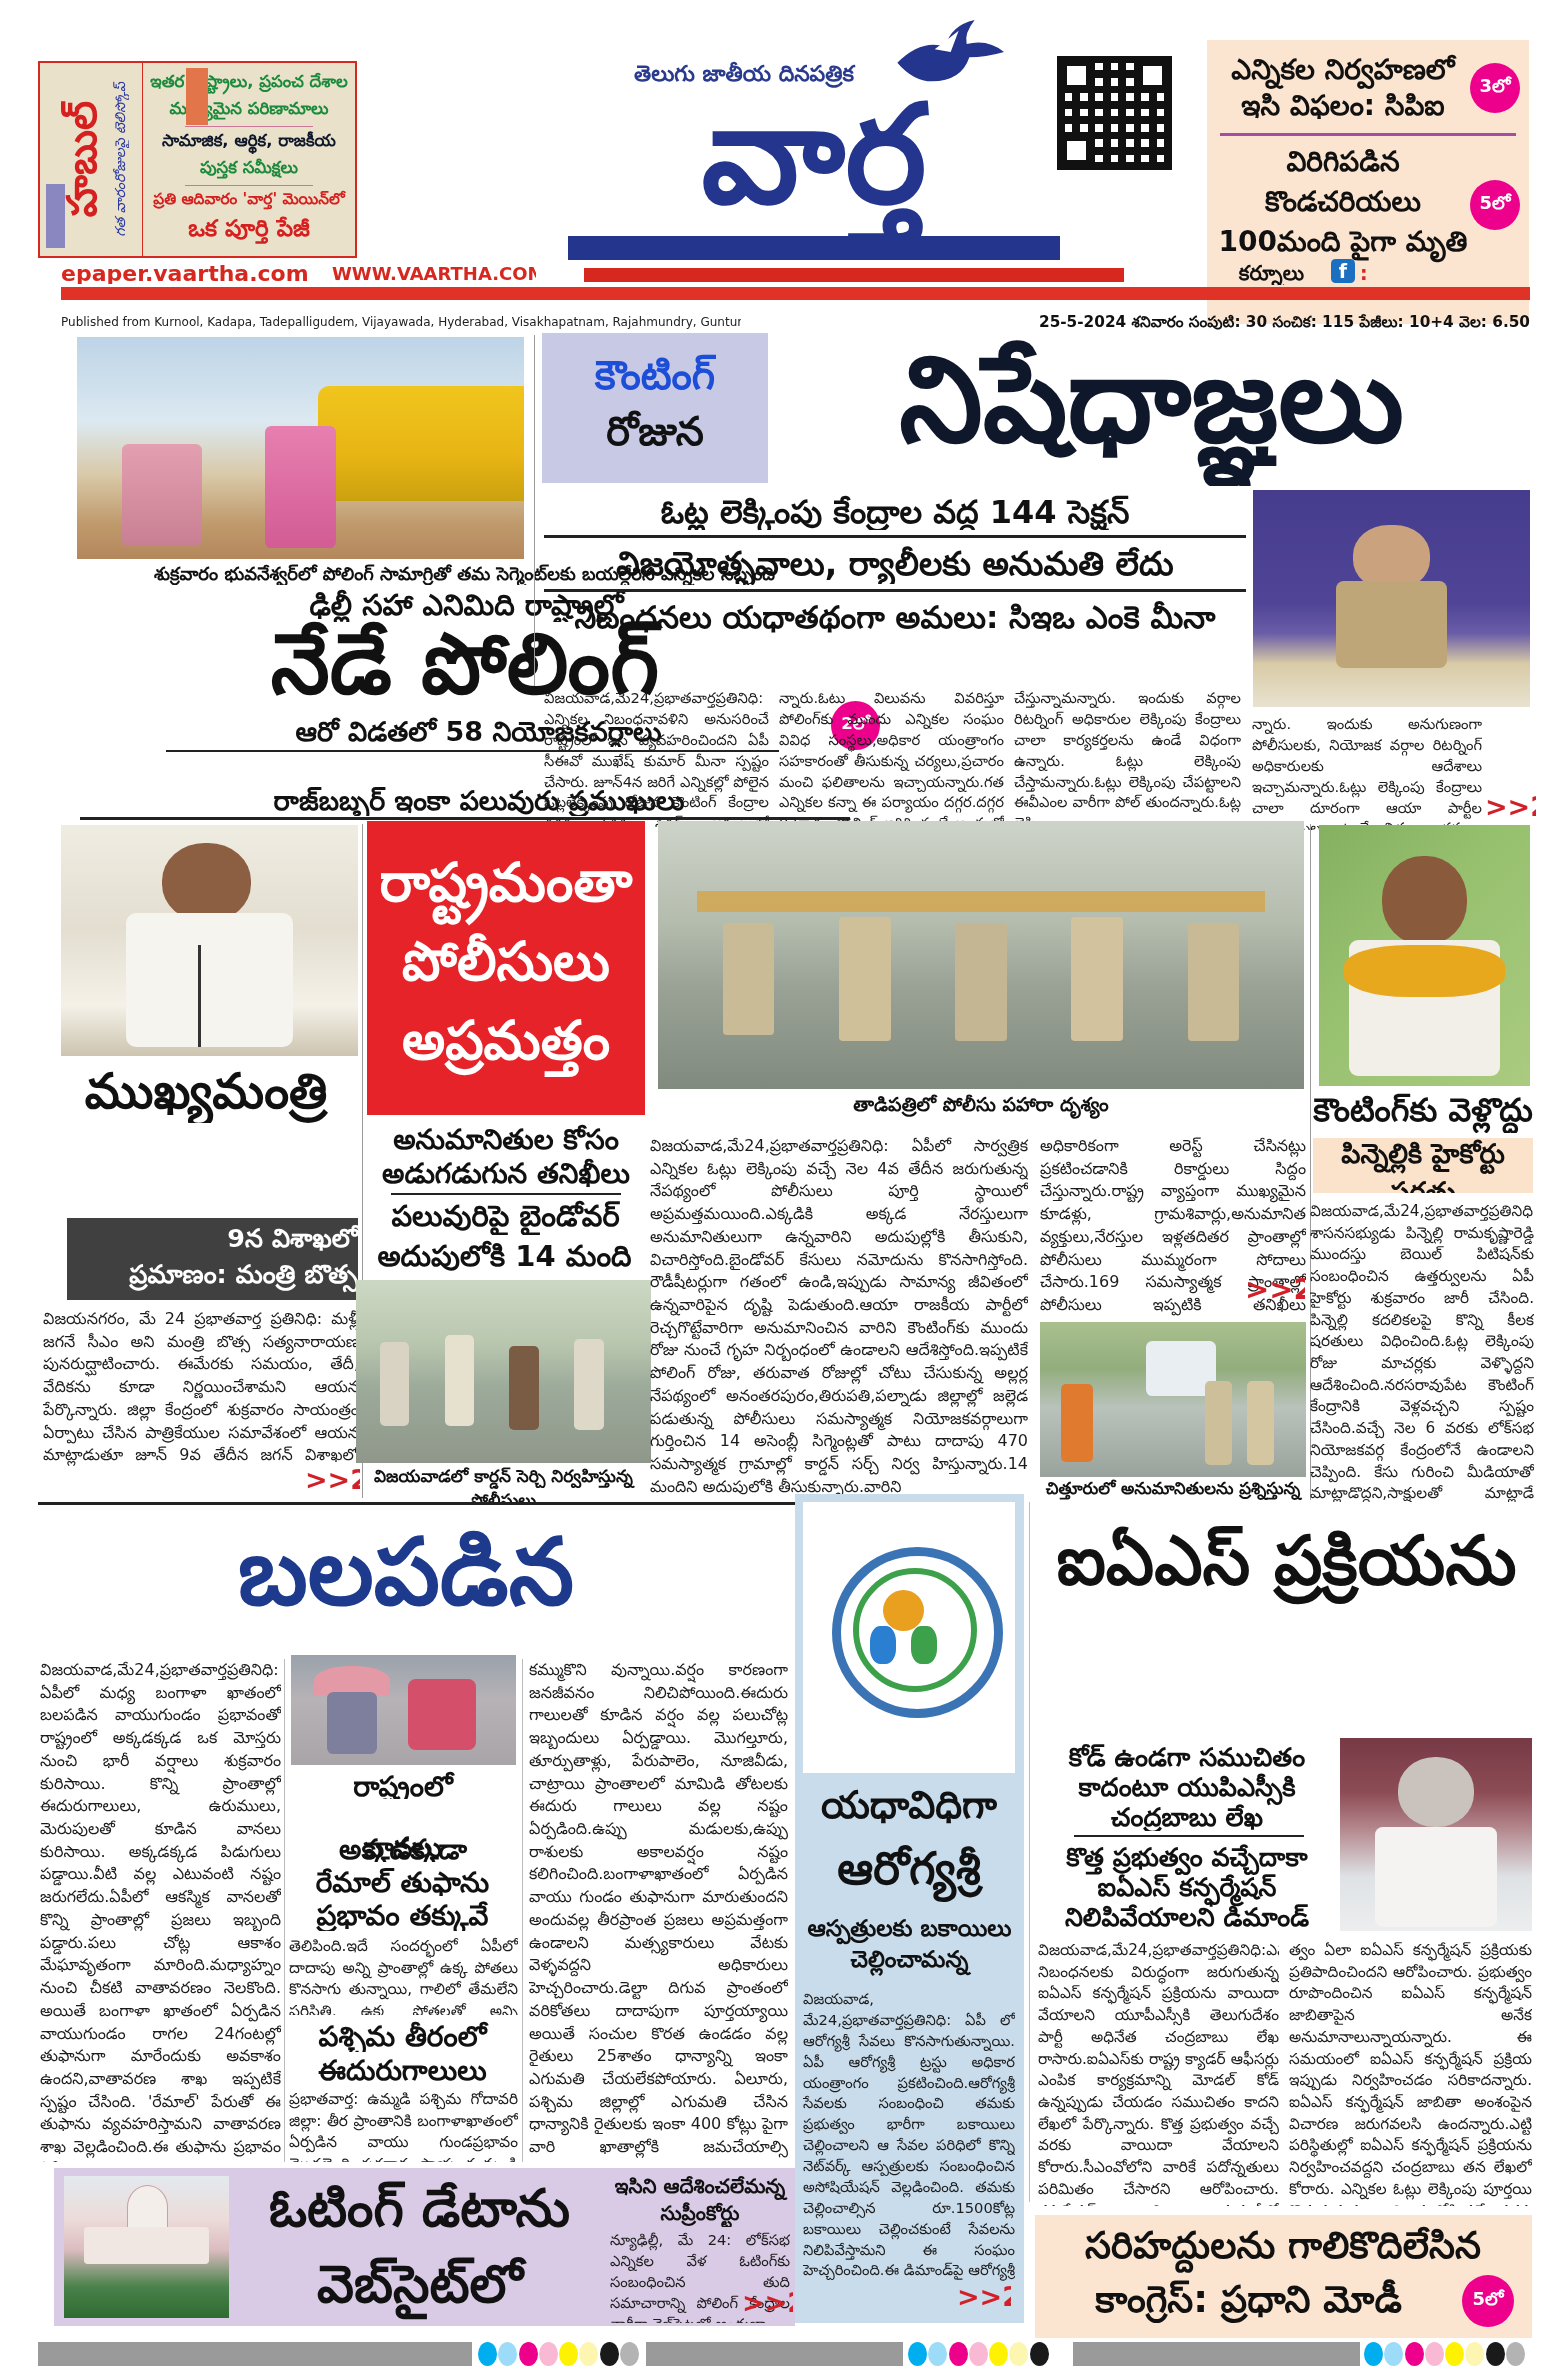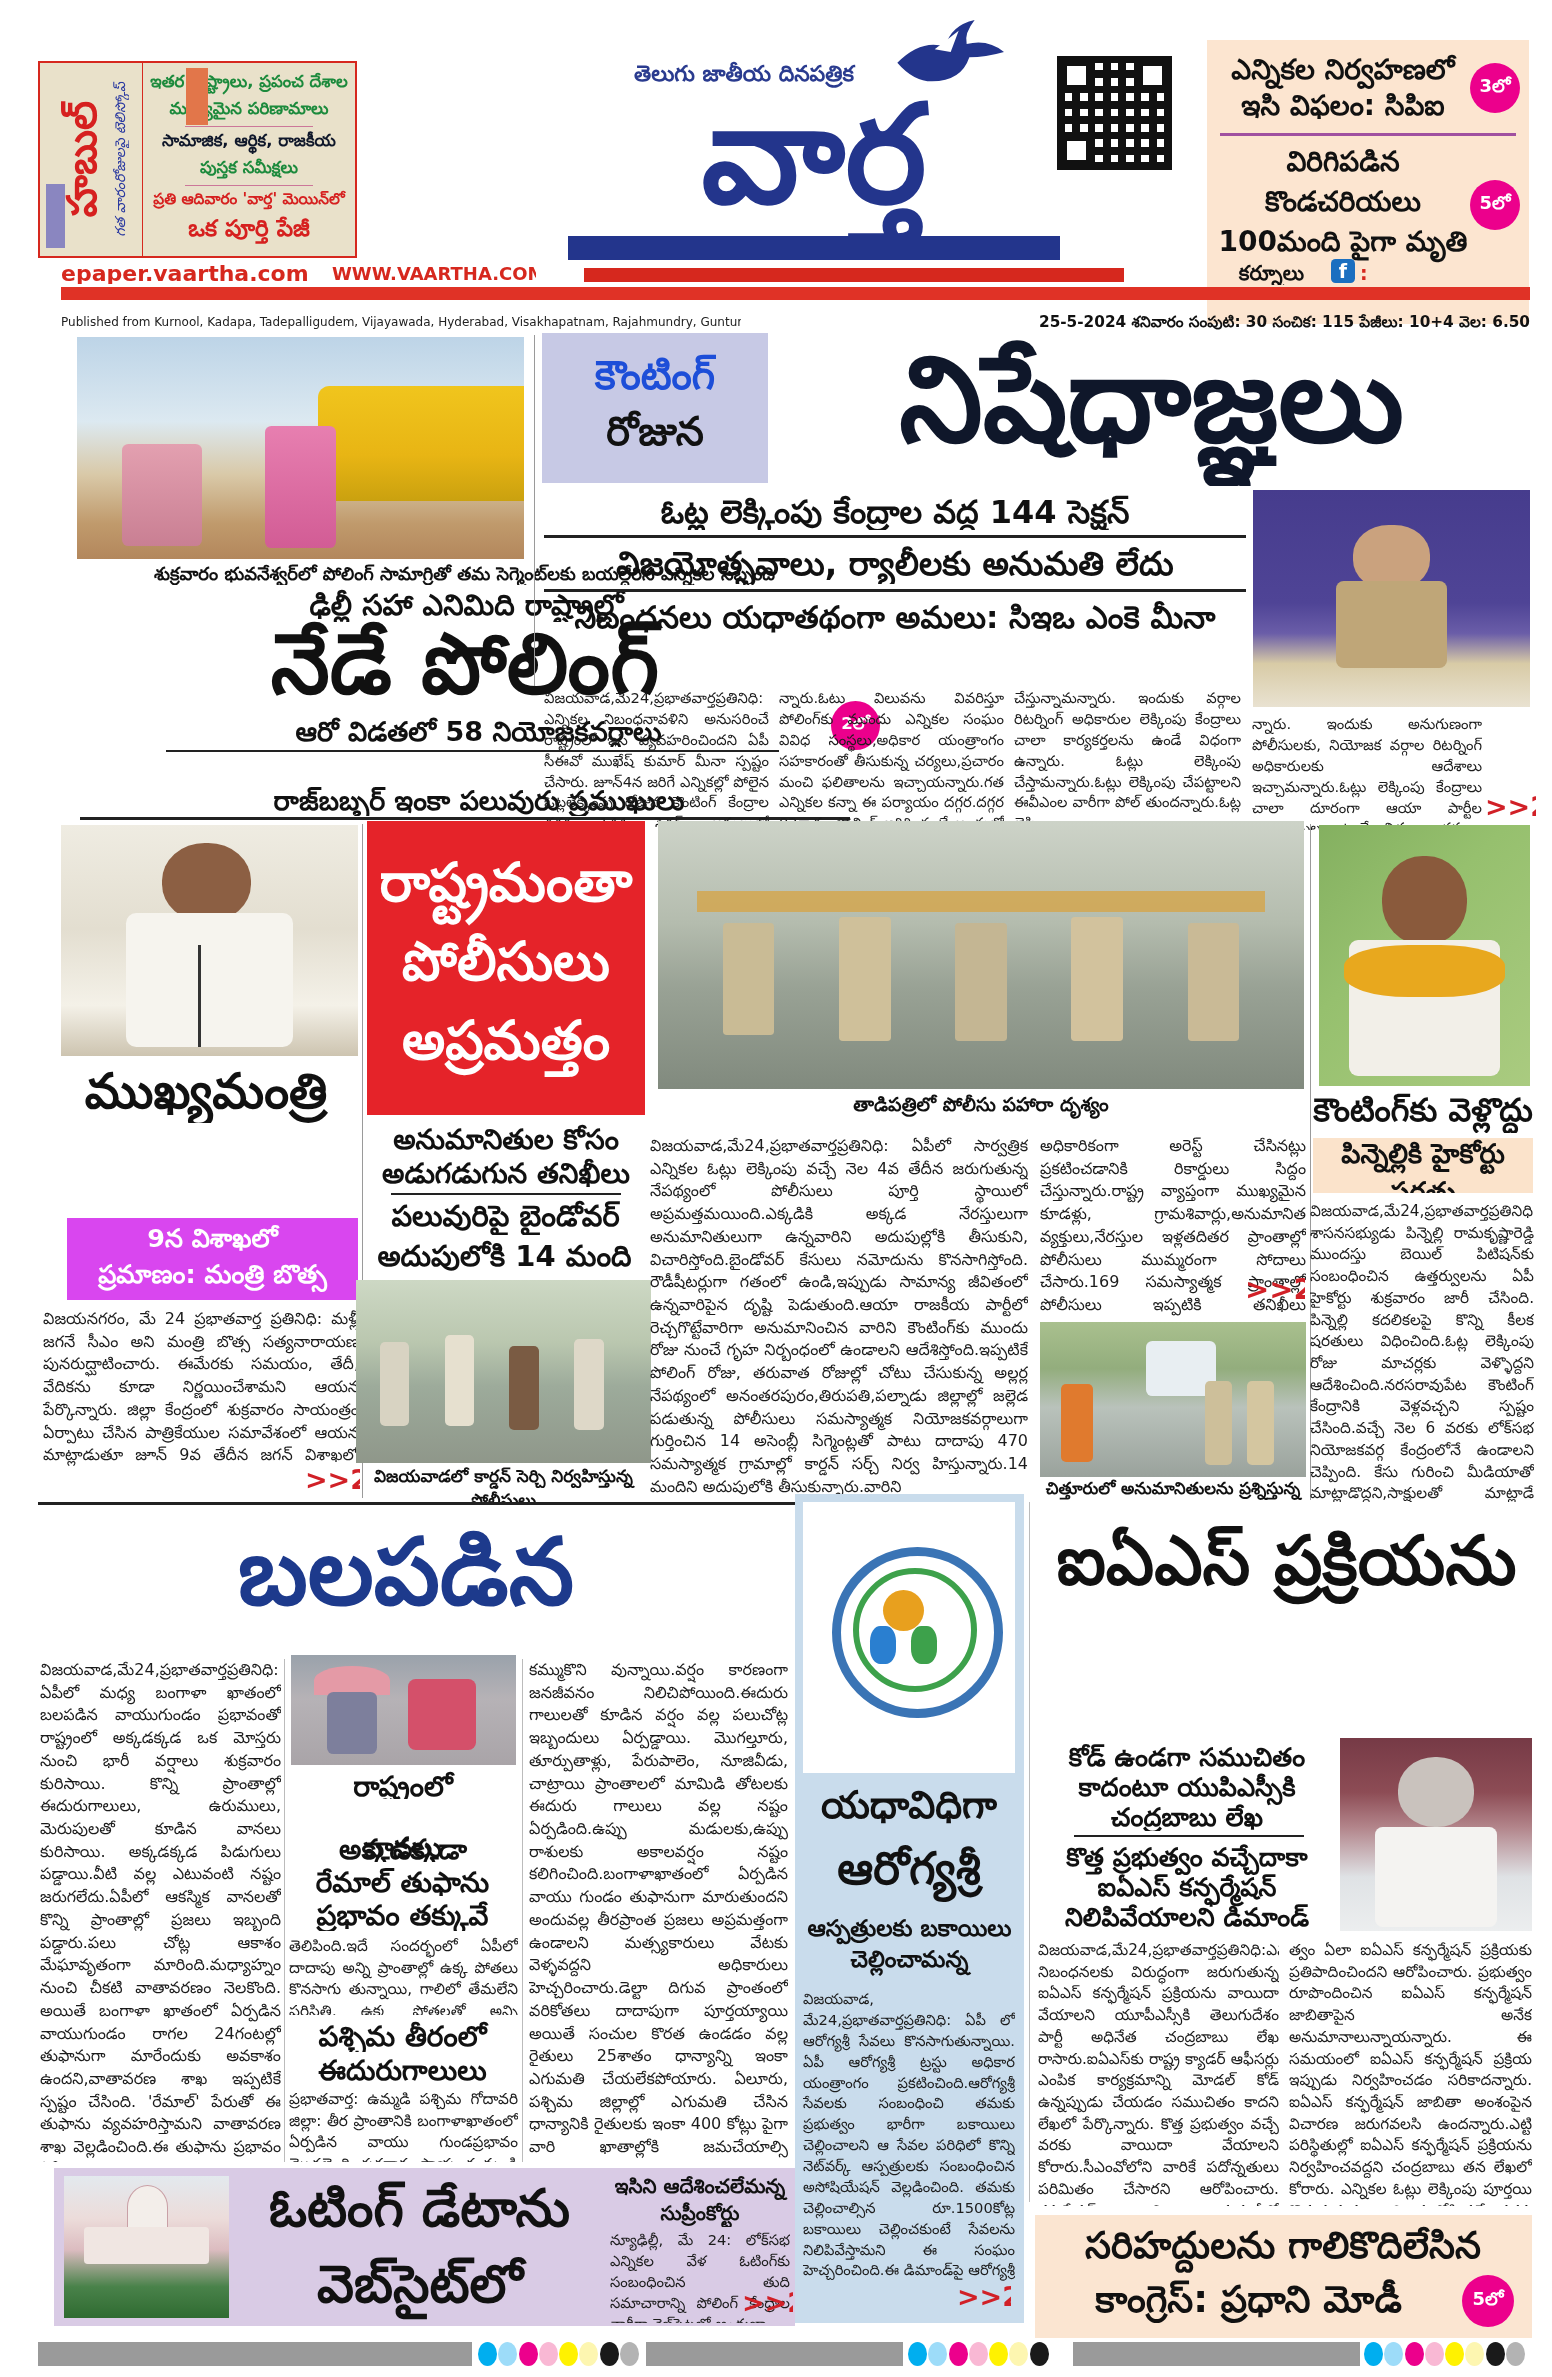--- a/index.html
+++ b/index.html
@@ -140,21 +140,21 @@
 
   <div class="abs vrule" style="left:362px;top:824px;width:1.3px;height:674px;"></div>
   <div class="abs vrule" style="left:1310px;top:824px;width:1.3px;height:676px;"></div>
 
   <div class="abs photo" style="left:61px;top:825px;width:297px;height:231px;background:linear-gradient(180deg,#efece2 0%,#e3ded0 45%,#f4f1e8 78%,#cdc4b0 100%);">
     <div style="position:absolute;left:34%;top:8%;width:30%;height:34%;background:#8c5f43;border-radius:48%;"></div>
     <div style="position:absolute;left:22%;top:38%;width:56%;height:58%;background:#f6f4ee;border-radius:10.2px;"></div>
     <div style="position:absolute;left:46%;top:52%;width:3.2px;height:44%;background:#333;"></div>
   </div>
   <div class="abs c hl" style="left:45px;top:1063px;width:322px;height:60px;font-size:49px;">ముఖ్యమంత్రి</div>
-  <div class="abs flexcc" style="left:67px;top:1218px;width:291px;height:82px;background:#d946ef;">
+  <div class="abs flexcc" style="left:67px;top:1218px;width:291px;height:82px;background:#404040;align-items:flex-end;">
     <div class="c white" style="font-size:25.5px;font-weight:bold;">9న విశాఖలో</div>
     <div class="c white" style="font-size:25.5px;font-weight:bold;">ప్రమాణం: మంత్రి బొత్స</div>
   </div>
   <div class="abs bt" style="left:43px;top:1308px;width:316px;height:161px;font-size:16px;">విజయనగరం, మే 24 ప్రభాతవార్త ప్రతినిధి: మళ్లీ జగనే సీఎం అని మంత్రి బొత్స సత్యనారాయణ పునరుద్ఘాటించారు. ఈమేరకు సమయం, తేదీ, వేదికను కూడా నిర్ణయించేశామని ఆయన పేర్కొన్నారు. జిల్లా కేంద్రంలో శుక్రవారం సాయంత్రం ఏర్పాటు చేసిన పాత్రికేయుల సమావేశంలో ఆయన మాట్లాడుతూ జూన్ 9వ తేదీన జగన్ విశాఖలో సీఎంగా ప్రమాణ స్వీకారం చేస్తారని తెలిపారు. రాష్ట్రంలో రెండోసారి వైసీపీ ప్రభుత్వంఏర్పడడం ఖాయమన్న ధీమాను</div>
   <div class="abs jump" style="left:305px;top:1464px;width:55px;height:32px;font-size:27px;">&gt;&gt;2</div>
 
   <div class="abs flexcc" style="left:367px;top:821px;width:278px;height:294px;background:#e52329;gap:2.6px;">
     <div class="c white" style="font-size:54px;font-weight:900;">రాష్ట్రమంతా</div>
     <div class="c white" style="font-size:54px;font-weight:900;">పోలీసులు</div>
     <div class="c white" style="font-size:54px;font-weight:900;">అప్రమత్తం</div>

